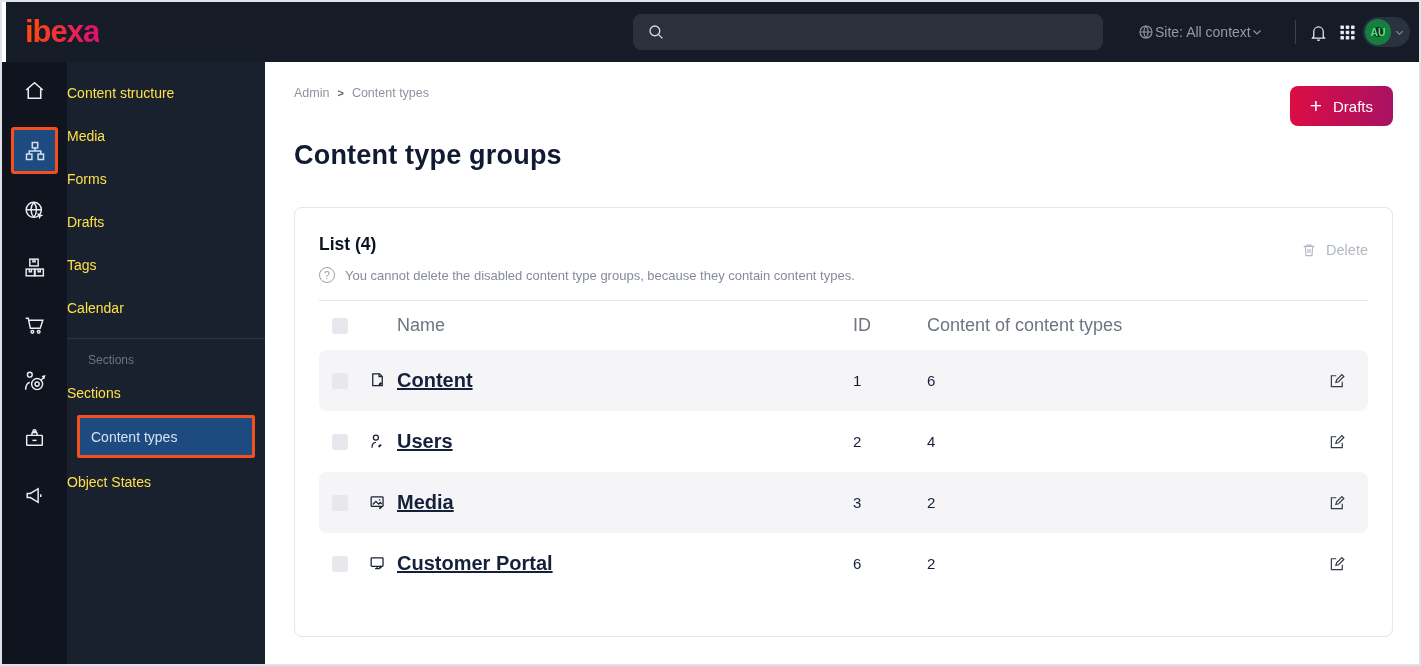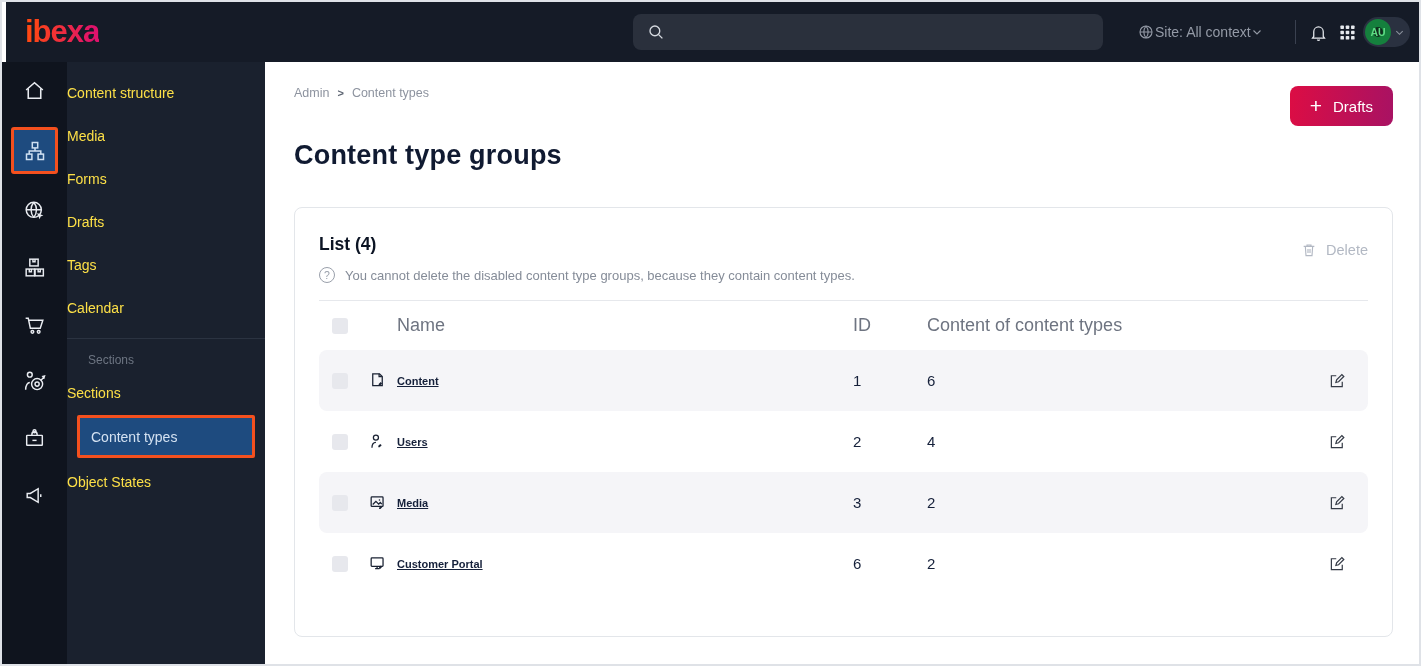--- a/index.html
+++ b/index.html
@@ -52,21 +52,21 @@
   .q-icon { width:16px; height:16px; border:1px solid #9aa0ab; border-radius:50%; color:#9aa0ab; font-size:10.5px; display:flex; align-items:center; justify-content:center; flex-shrink:0; }
 
   .table { margin-top:17px; }
   .t-topline { height:1px; background:#e6e8ec; }
   .t-grid { display:grid; grid-template-columns:36px 29px 1fr 74px 392px 36px; align-items:center; padding:0 13px; }
   .t-header { height:49px; color:#6e7481; font-size:18px; }
   .t-row { height:61px; }
   .t-row.alt { background:#f5f5f8; border-radius:8px; }
   .checkbox { width:16px; height:16px; background:#e7e8ed; border-radius:3px; cursor:pointer; }
   .row-icon { color:#1a2233; display:flex; align-items:center; }
-  .row-name { color:#15203a; font-size:11px; font-weight:600; text-decoration:underline; cursor:pointer; justify-self:start; }
+  .row-name { color:#15203a; font-size:20px; font-weight:600; text-decoration:underline; cursor:pointer; justify-self:start; }
   .cell-num { color:#15203a; font-size:15px; }
   .edit-btn { background:none; border:none; color:#343a46; cursor:pointer; display:flex; align-items:center; justify-content:center; width:36px; height:36px; }
   svg { display:block; }
 </style>
 </head>
 <body>
 
 <div class="screen">
 
   <div class="topbar">

